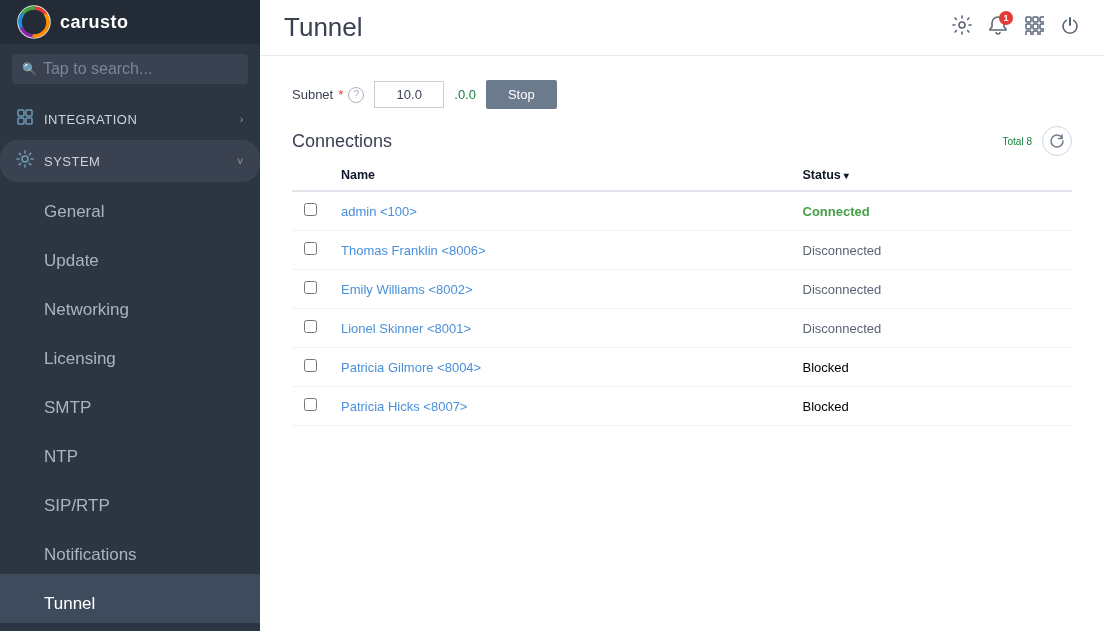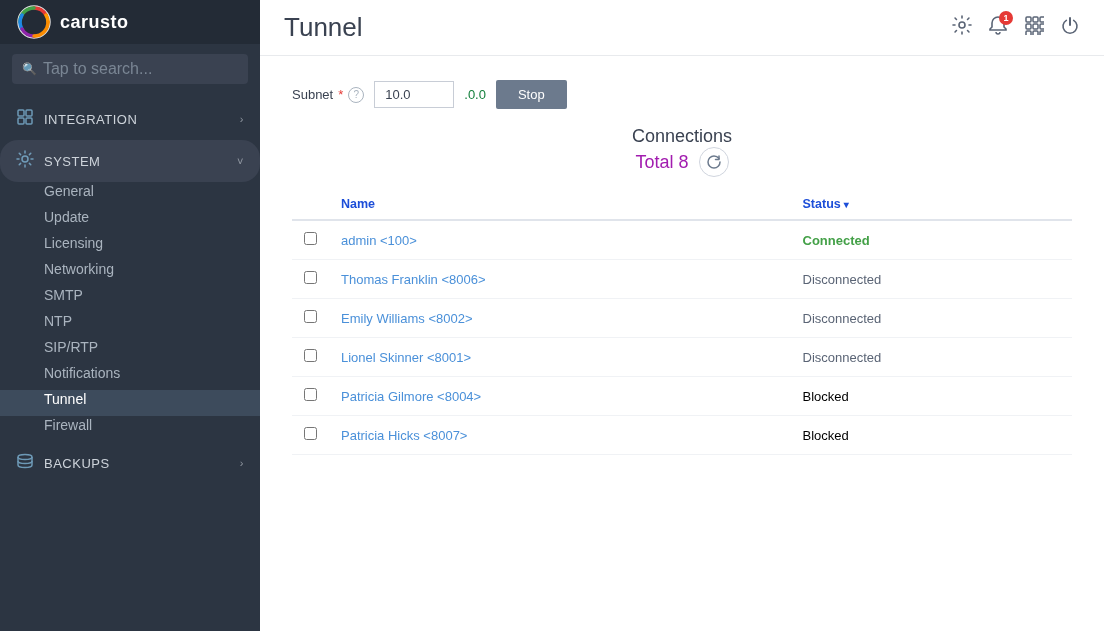--- a/index.html
+++ b/index.html
@@ -66,24 +66,24 @@
       font-weight: 500;
       text-transform: uppercase;
       letter-spacing: 0.5px;
     }
     .nav-item.active { background: #3a4251; border-radius: 18px; }
     .nav-item-icon { margin-right: 10px; font-size: 16px; opacity: 0.8; }
     .nav-item-chevron { margin-left: auto; font-size: 11px; opacity: 0.6; }
 
     .nav-sub-item {
       display: flex;
-      padding: 1px 16px 9px 44px;
+      padding: 20px 16px 9px 44px;
       cursor: pointer;
       color: #aab4bf;
-      font-size: 14px;
+      font-size: 17px;
     }
     .nav-sub-item.active { background: #3d4b5c; color: #fff; }
 
     
     .main {
       flex: 1;
       display: flex;
       flex-direction: column;
       background: #fff;
       height: 631px;
@@ -185,22 +185,22 @@
       border-radius: 50%;
       border: 1px solid #aab4bf;
       color: #aab4bf;
       font-size: 10px;
       cursor: pointer;
     }
     .subnet-input {
       border: 1px solid #c8cdd6;
       padding: 5px 10px;
       font-size: 13px;
-      width: 80px;
-      text-align: left;
+      width: 70px;
+      text-align: center;
       outline: none;
       color: #3a4251;
     }
     .subnet-suffix {
       color: #15803d;
       font-size: 13px;
     }
     .stop-btn {
       background: #6c7a8d;
       color: #fff;
@@ -208,36 +208,35 @@
       padding: 7px 22px;
       font-size: 13px;
       cursor: pointer;
       border-radius: 2px;
     }
 
     .connections-header {
       display: flex;
       align-items: center;
       justify-content: space-between;
-      margin-bottom: 12px;
-      flex-direction: column;
+      margin-bottom: 4px;
     }
     .connections-title {
       font-size: 18px;
       color: #3a4251;
       font-weight: 400;
     }
     .connections-meta {
       display: flex;
       align-items: center;
       gap: 10px;
     }
     .total-badge {
-      color: #a21caf;
-      font-size: 18px;
+      color: #15803d;
+      font-size: 10px;
     }
     .refresh-btn {
       background: none;
       border: 1px solid #d0d5de;
       border-radius: 50%;
       width: 30px; height: 30px;
       cursor: pointer;
       display: flex;
       align-items: center;
       justify-content: center;
@@ -248,21 +247,21 @@
     table {
       width: 100%;
       border-collapse: collapse;
     }
     thead tr {
       border-bottom: 2px solid #e0e4eb;
     }
     th {
       text-align: left;
       padding: 8px 12px;
-      color: #1d4ed8;
+      color: #0f172a;
       font-weight: 600;
       font-size: 12.5px;
     }
     td {
       padding: 11px 12px;
       border-bottom: 1px solid #f0f2f5;
       font-size: 13px;
       color: #3a4251;
     }
     .checkbox-cell { width: 32px; }
@@ -325,24 +324,24 @@
     </div>
 
     <div>
       <div class="nav-sub-item">
         <span>General</span>
       </div>
       <div class="nav-sub-item">
         <span>Update</span>
       </div>
       <div class="nav-sub-item">
+        <span>Networking</span>
+      </div>
+      <div class="nav-sub-item">
         <span>Licensing</span>
-      </div>
-      <div class="nav-sub-item">
-        <span>Networking</span>
       </div>
       <div class="nav-sub-item">
         <span>SMTP</span>
       </div>
       <div class="nav-sub-item">
         <span>NTP</span>
       </div>
       <div class="nav-sub-item">
         <span>SIP/RTP</span>
       </div>

